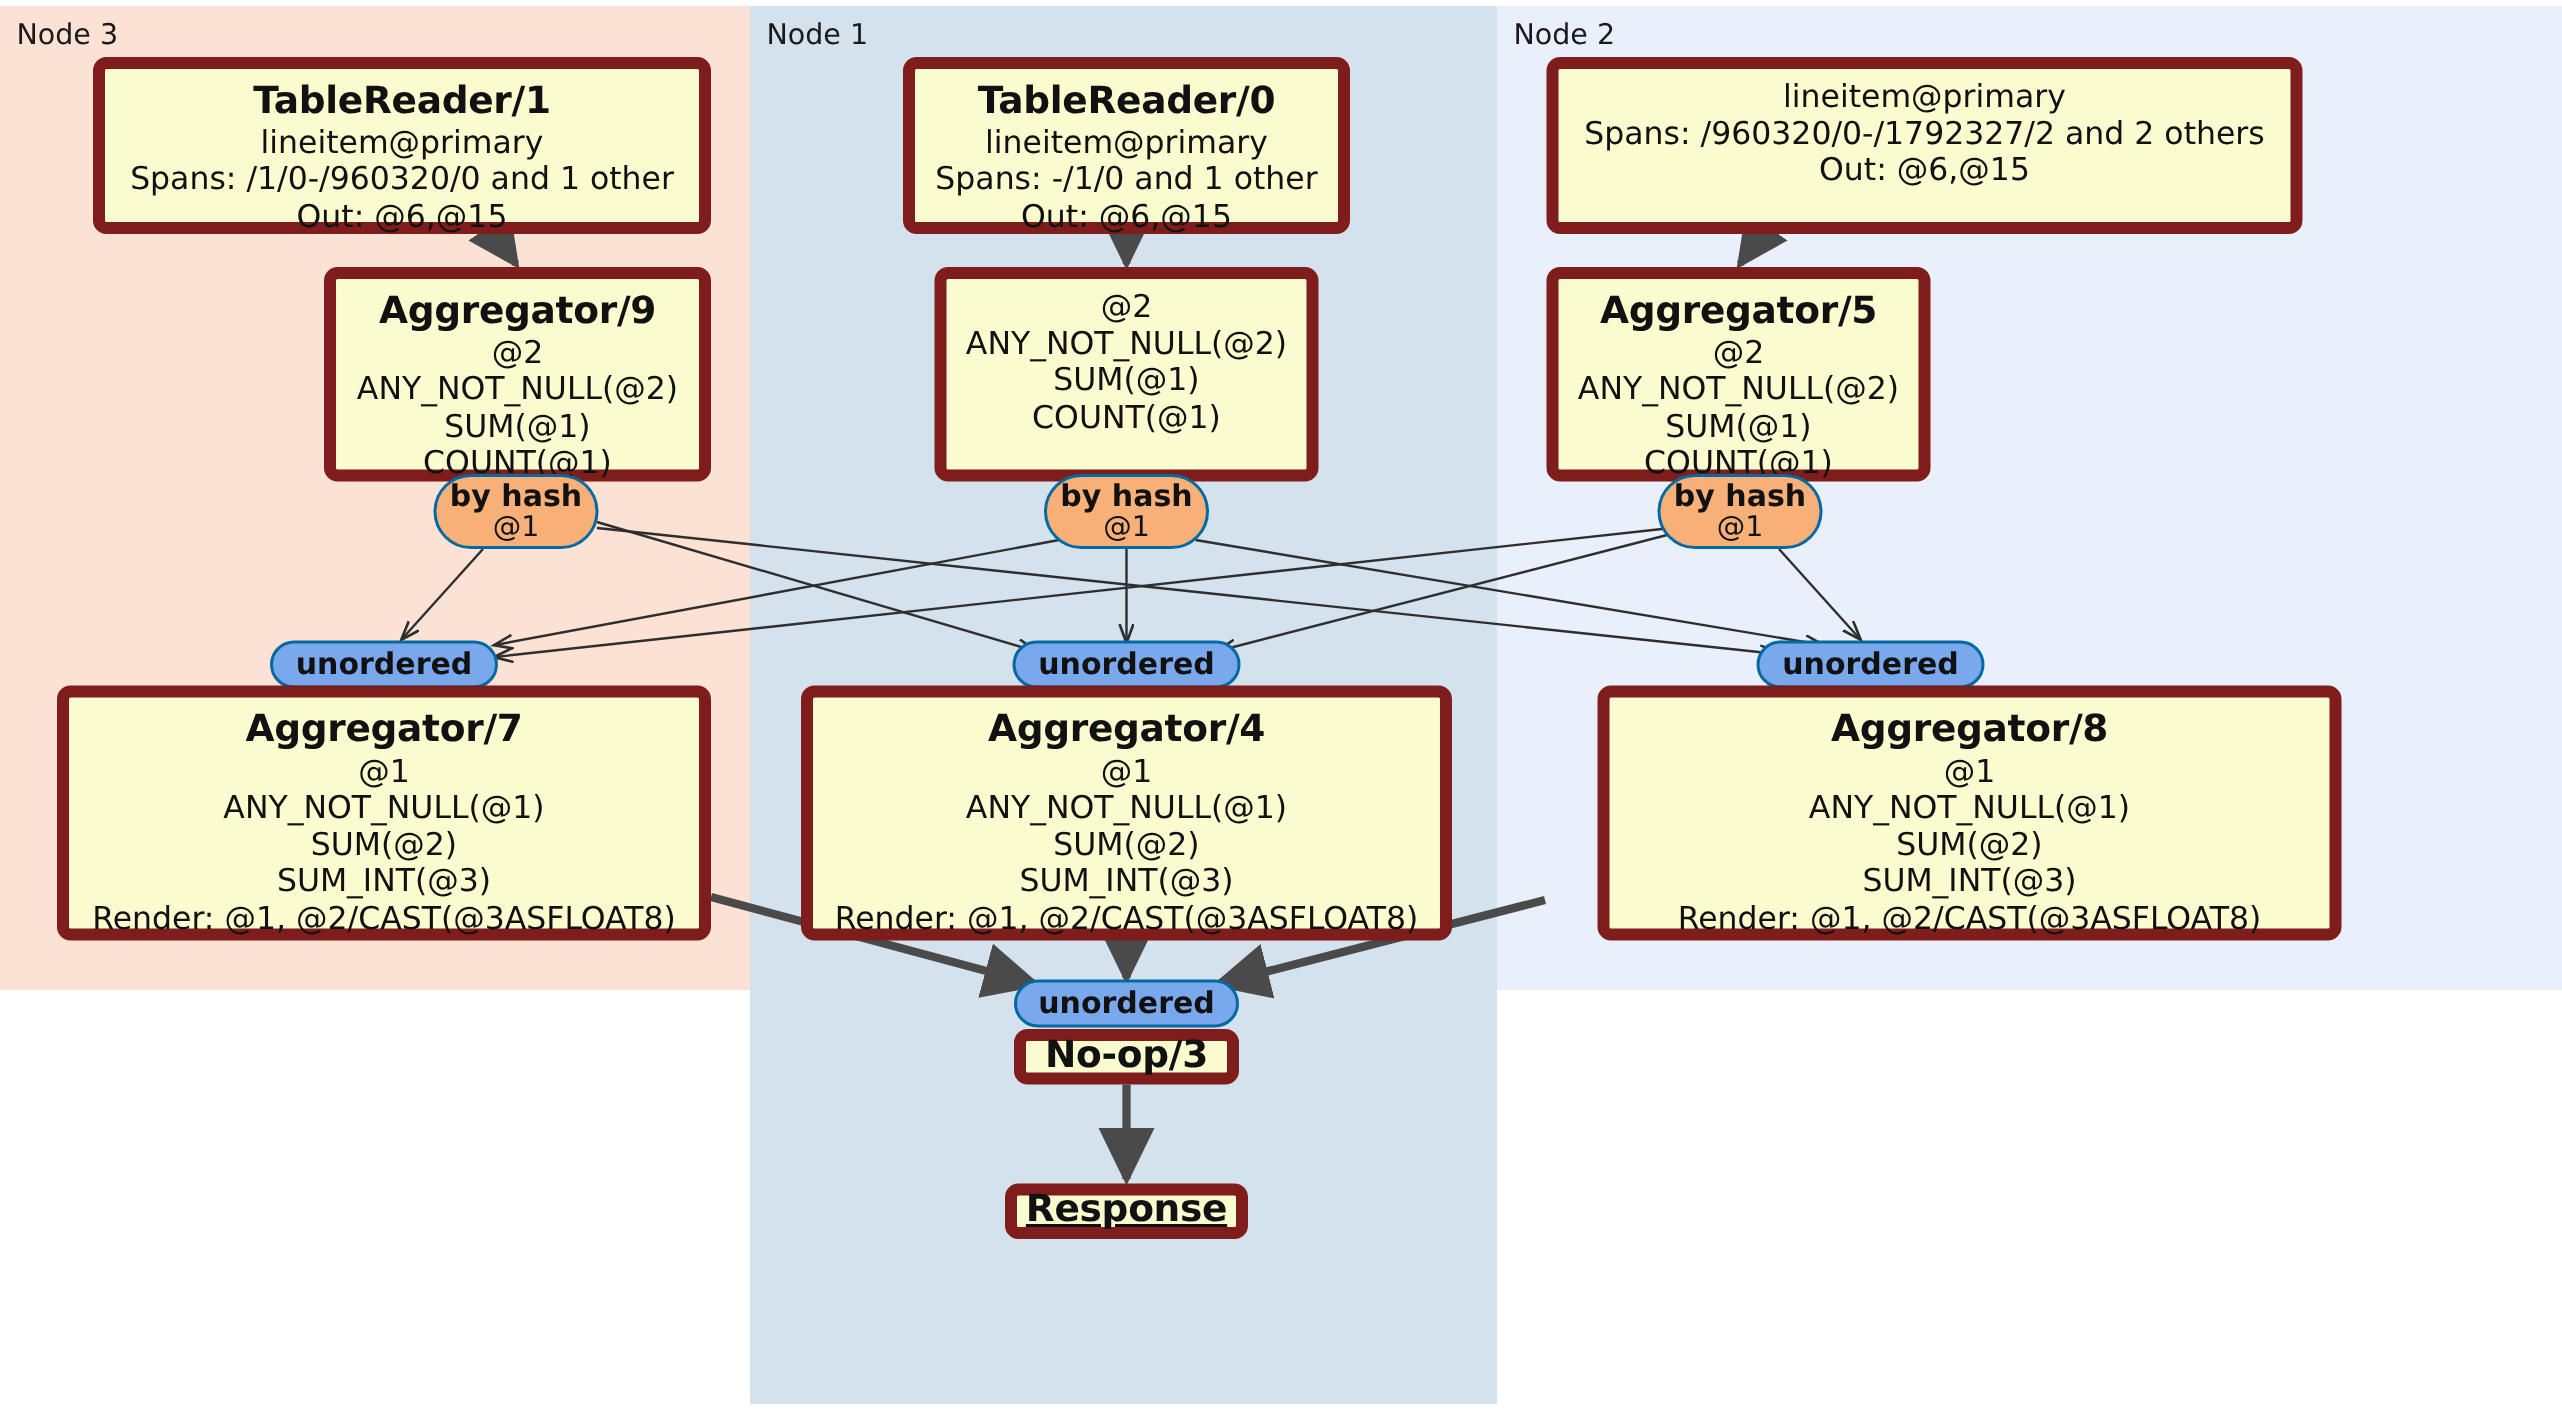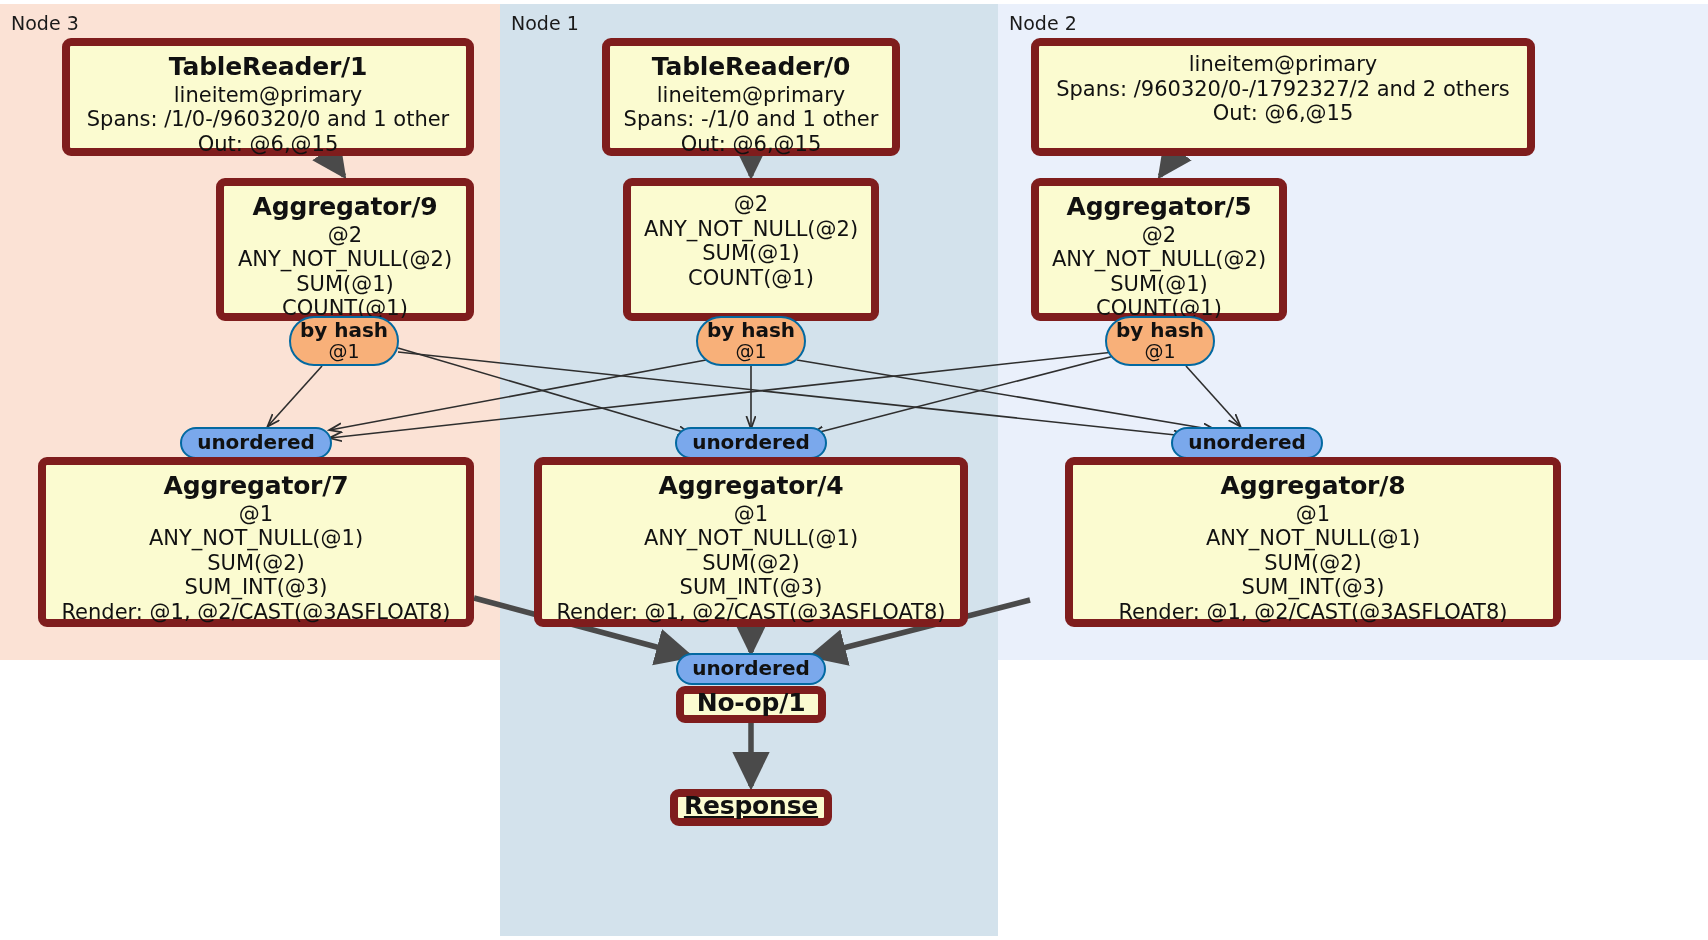--- a/index.html
+++ b/index.html
@@ -221,21 +221,21 @@
     <div class="line">SUM(@2)</div>
     <div class="line">SUM_INT(@3)</div>
     <div class="line">Render: @1, @2/CAST(@3ASFLOAT8)</div>
   </div>
 
   <div class="pill sync" style="left:676px; top:653px; width:150px; height:32px;">
     <span class="pill-title">unordered</span>
   </div>
 
   <div class="proc compact" style="left:676px; top:686px; width:150px; height:37px;">
-    <div class="title">No-op/1</div>
+    <div class="title">No-op/3</div>
   </div>
 
   <div class="proc compact" style="left:670px; top:789px; width:162px; height:37px;text-decoration:underline;">
     <div class="title">Response</div>
   </div>
 
   <div class="proc" style="left:1031px; top:38px; width:504px; height:118px;">
     <div class="line">lineitem@primary</div>
     <div class="line">Spans: /960320/0-/1792327/2 and 2 others</div>
     <div class="line">Out: @6,@15</div>

